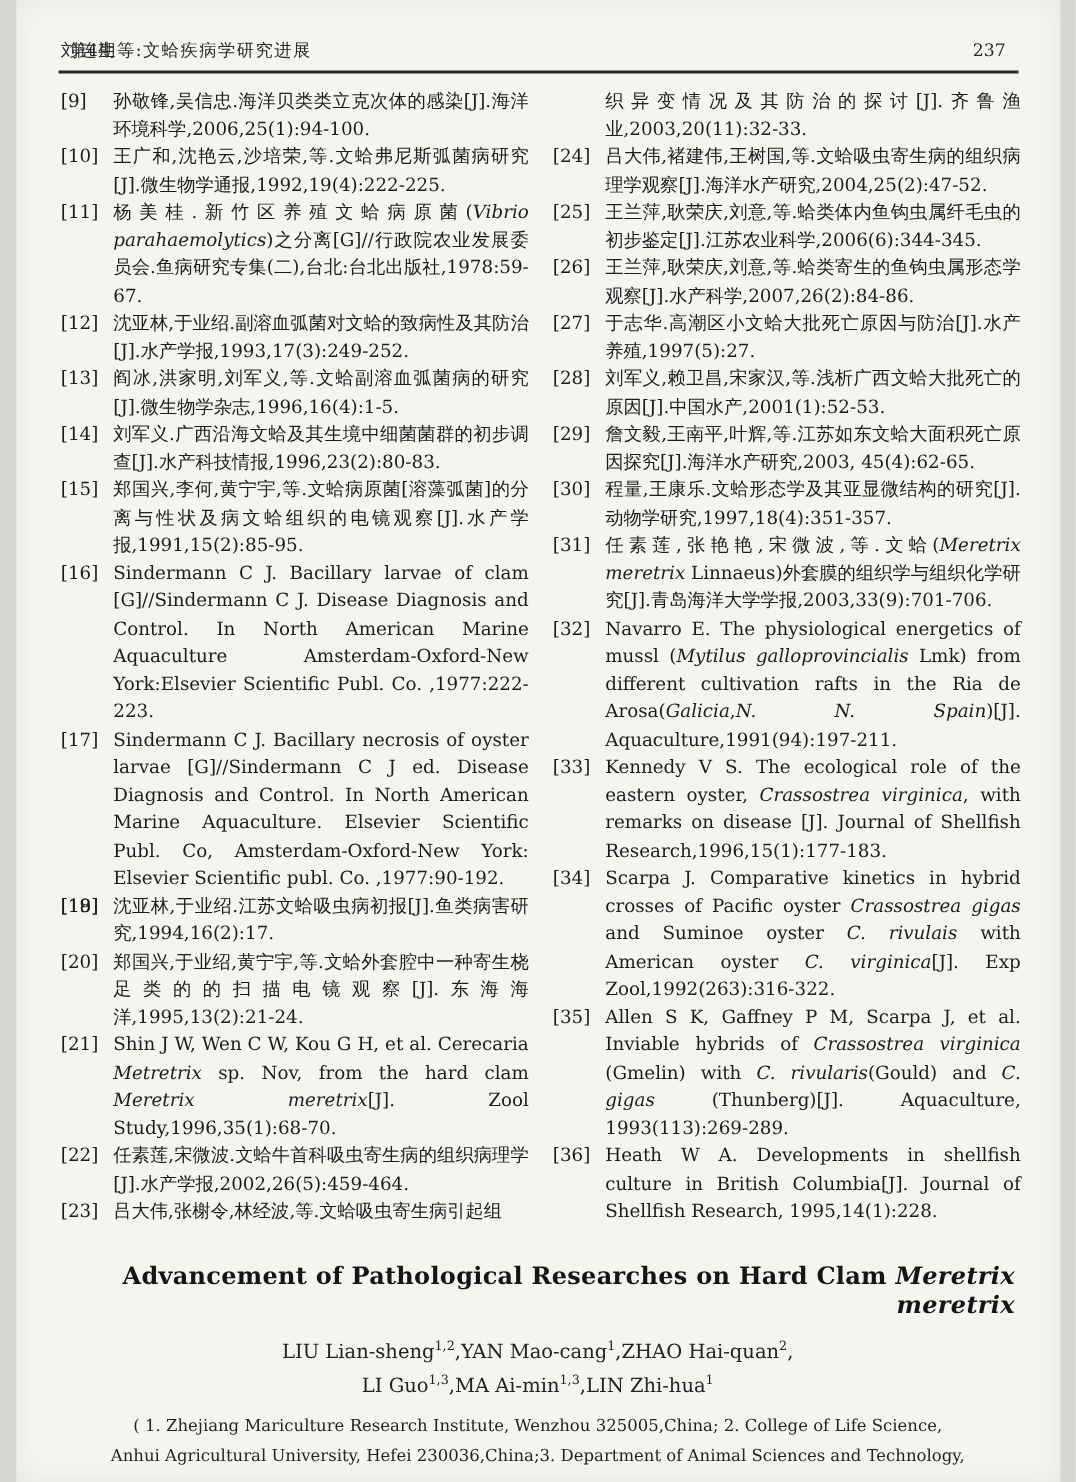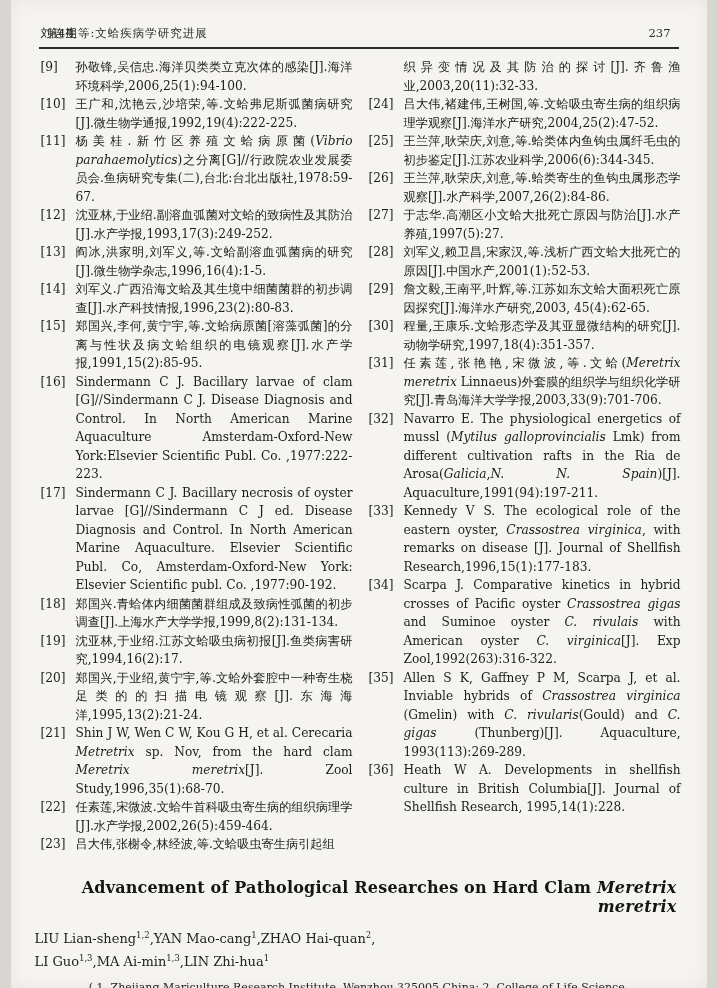--- a/index.html
+++ b/index.html
@@ -35,21 +35,21 @@
   
   .title{
     margin:24px 30px 0 30px;
     text-align:right;
     font-weight:bold;
     font-size:16px;
     letter-spacing:0.2px;
     color:#151515;
   }
   .title i{font-style:italic;}
-  .authors{margin-top:11px;font-size:13px;line-height:23px;color:#222;margin-left:24px;}
+  .authors{margin-top:11px;text-align:center;font-size:13px;line-height:23px;color:#222;}
   .author-line sup{font-size:8.5px;line-height:0;}
   .affil{margin-top:5px;text-align:center;font-size:11px;line-height:20px;color:#222;}
 </style>
 </head>
 <body>
 
 <div class="page">
 
   <div class="header">
     <span class="h-left">第4期</span>
@@ -62,21 +62,21 @@
     <div class="col" id="refs-left">
         <div class="ref"><span class="ref-label">[9]</span><span><span>孙敬锋,吴信忠.海洋贝类类立克次体的感染[J].海洋环境科学,2006,25(1):94-100.</span></span></div>
         <div class="ref"><span class="ref-label">[10]</span><span><span>王广和,沈艳云,沙培荣,等.文蛤弗尼斯弧菌病研究[J].微生物学通报,1992,19(4):222-225.</span></span></div>
         <div class="ref"><span class="ref-label">[11]</span><span><span>杨美桂.新竹区养殖文蛤病原菌(</span><i>Vibrio parahaemolytics</i><span>)之分离[G]//行政院农业发展委员会.鱼病研究专集(二),台北:台北出版社,1978:59-67.</span></span></div>
         <div class="ref"><span class="ref-label">[12]</span><span><span>沈亚林,于业绍.副溶血弧菌对文蛤的致病性及其防治[J].水产学报,1993,17(3):249-252.</span></span></div>
         <div class="ref"><span class="ref-label">[13]</span><span><span>阎冰,洪家明,刘军义,等.文蛤副溶血弧菌病的研究[J].微生物学杂志,1996,16(4):1-5.</span></span></div>
         <div class="ref"><span class="ref-label">[14]</span><span><span>刘军义.广西沿海文蛤及其生境中细菌菌群的初步调查[J].水产科技情报,1996,23(2):80-83.</span></span></div>
         <div class="ref"><span class="ref-label">[15]</span><span><span>郑国兴,李何,黄宁宇,等.文蛤病原菌[溶藻弧菌]的分离与性状及病文蛤组织的电镜观察[J].水产学报,1991,15(2):85-95.</span></span></div>
         <div class="ref"><span class="ref-label">[16]</span><span><span>Sindermann C J. Bacillary larvae of clam [G]//Sindermann C J. Disease Diagnosis and Control. In North American Marine Aquaculture Amsterdam-Oxford-New York:Elsevier Scientific Publ. Co. ,1977:222-223.</span></span></div>
         <div class="ref"><span class="ref-label">[17]</span><span><span>Sindermann C J. Bacillary necrosis of oyster larvae [G]//Sindermann C J ed. Disease Diagnosis and Control. In North American Marine Aquaculture. Elsevier Scientific Publ. Co, Amsterdam-Oxford-New York: Elsevier Scientific publ. Co. ,1977:90-192.</span></span></div>
-        <div class="ref"><span class="ref-label">[18]</span><span><span>郑国兴.青蛤体内细菌菌群组成及致病性弧菌的初步调查[J].上海水产大学学报,1999,8(2):131-134.</span></span></div>
+        <div class="ref"><span class="ref-label">[18]</span></div>
         <div class="ref"><span class="ref-label">[19]</span><span><span>沈亚林,于业绍.江苏文蛤吸虫病初报[J].鱼类病害研究,1994,16(2):17.</span></span></div>
         <div class="ref"><span class="ref-label">[20]</span><span><span>郑国兴,于业绍,黄宁宇,等.文蛤外套腔中一种寄生桡足类的的扫描电镜观察[J].东海海洋,1995,13(2):21-24.</span></span></div>
         <div class="ref"><span class="ref-label">[21]</span><span><span>Shin J W, Wen C W, Kou G H, et al. Cerecaria </span><i>Metretrix</i><span> sp. Nov, from the hard clam </span><i>Meretrix meretrix</i><span>[J]. Zool Study,1996,35(1):68-70.</span></span></div>
         <div class="ref"><span class="ref-label">[22]</span><span><span>任素莲,宋微波.文蛤牛首科吸虫寄生病的组织病理学[J].水产学报,2002,26(5):459-464.</span></span></div>
         <div class="ref"><span class="ref-label">[23]</span><span><span>吕大伟,张榭令,林经波,等.文蛤吸虫寄生病引起组</span></span></div>
       </div>
     <div class="col" id="refs-right">
         <div class="ref"><span class="ref-label"></span><span><span>织异变情况及其防治的探讨[J].齐鲁渔业,2003,20(11):32-33.</span></span></div>
         <div class="ref"><span class="ref-label">[24]</span><span><span>吕大伟,褚建伟,王树国,等.文蛤吸虫寄生病的组织病理学观察[J].海洋水产研究,2004,25(2):47-52.</span></span></div>
         <div class="ref"><span class="ref-label">[25]</span><span><span>王兰萍,耿荣庆,刘意,等.蛤类体内鱼钩虫属纤毛虫的初步鉴定[J].江苏农业科学,2006(6):344-345.</span></span></div>

